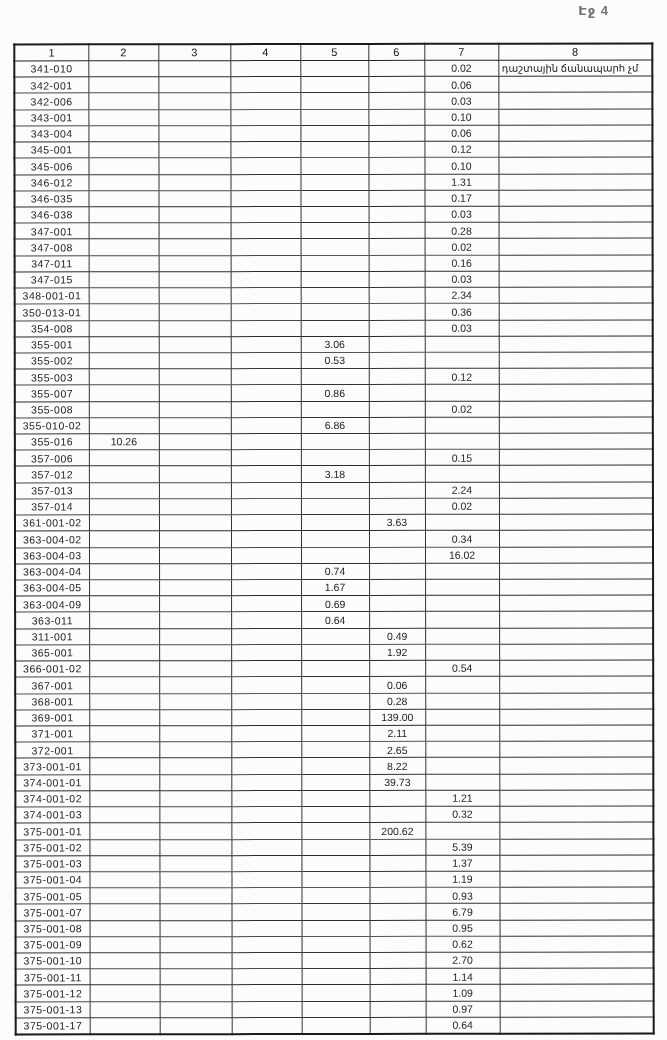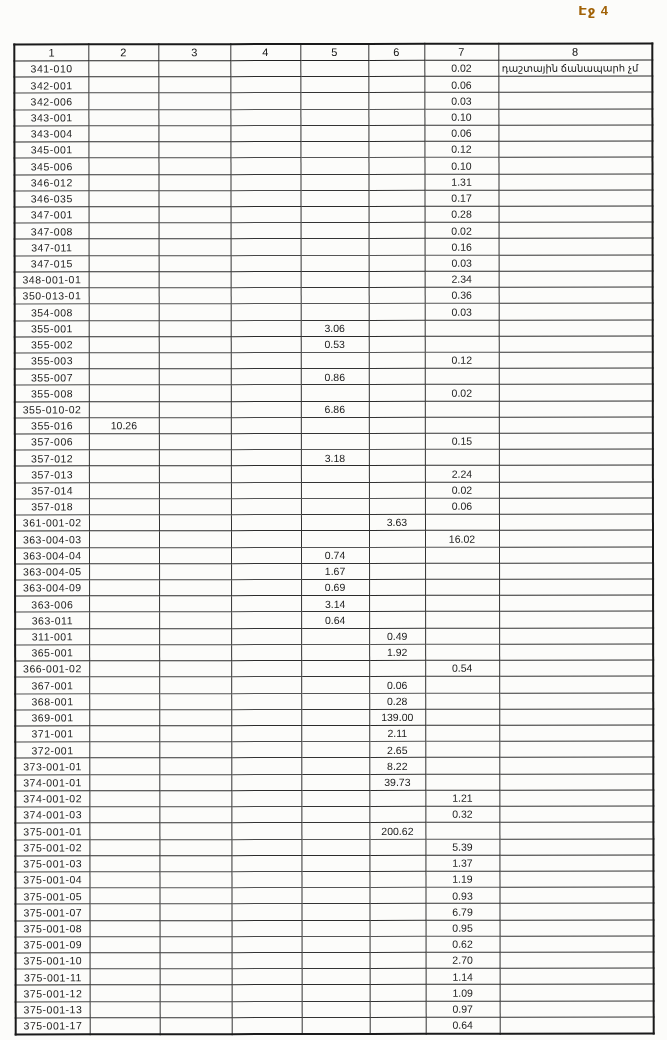--- a/index.html
+++ b/index.html
@@ -13,21 +13,21 @@
   .page {
     position: relative;
     width: 667px; height: 1040px;
   }
   .page-label {
     position: absolute;
     top: 3px; right: 58px;
     font-size: 13px;
     font-weight: bold;
     letter-spacing: 1px;
-    color: #a16207;
+    color: #737373;
   }
   table.scan {
     position: absolute;
     left: 14px; top: 43px;
     width: 638px; height: 992px;
     border-collapse: collapse;
     table-layout: fixed;
     transform: rotate(-0.08deg);
   }
   table.scan th, table.scan td {
@@ -177,20 +177,30 @@
           <td class="code-cell">346-035</td>
           <td></td>
           <td></td>
           <td></td>
           <td></td>
           <td></td>
           <td>0.17</td>
           <td></td>
         </tr>
         <tr>
+          <td class="code-cell">346-038</td>
+          <td></td>
+          <td></td>
+          <td></td>
+          <td></td>
+          <td></td>
+          <td>0.03</td>
+          <td></td>
+        </tr>
+        <tr>
           <td class="code-cell">347-001</td>
           <td></td>
           <td></td>
           <td></td>
           <td></td>
           <td></td>
           <td>0.28</td>
           <td></td>
         </tr>
         <tr>
@@ -357,40 +367,40 @@
           <td class="code-cell">357-014</td>
           <td></td>
           <td></td>
           <td></td>
           <td></td>
           <td></td>
           <td>0.02</td>
           <td></td>
         </tr>
         <tr>
-          <td class="code-cell">357-018</td>
-          <td></td>
-          <td></td>
-          <td></td>
-          <td></td>
-          <td></td>
-          <td>0.06</td>
-          <td></td>
-        </tr>
-        <tr>
           <td class="code-cell">361-001-02</td>
           <td></td>
           <td></td>
           <td></td>
           <td></td>
           <td>3.63</td>
           <td></td>
           <td></td>
         </tr>
         <tr>
+          <td class="code-cell">363-004-02</td>
+          <td></td>
+          <td></td>
+          <td></td>
+          <td></td>
+          <td></td>
+          <td>0.34</td>
+          <td></td>
+        </tr>
+        <tr>
           <td class="code-cell">363-004-03</td>
           <td></td>
           <td></td>
           <td></td>
           <td></td>
           <td></td>
           <td>16.02</td>
           <td></td>
         </tr>
         <tr>
@@ -412,30 +422,20 @@
           <td></td>
           <td></td>
           <td></td>
         </tr>
         <tr>
           <td class="code-cell">363-004-09</td>
           <td></td>
           <td></td>
           <td></td>
           <td>0.69</td>
-          <td></td>
-          <td></td>
-          <td></td>
-        </tr>
-        <tr>
-          <td class="code-cell">363-006</td>
-          <td></td>
-          <td></td>
-          <td></td>
-          <td>3.14</td>
           <td></td>
           <td></td>
           <td></td>
         </tr>
         <tr>
           <td class="code-cell">363-011</td>
           <td></td>
           <td></td>
           <td></td>
           <td>0.64</td>

